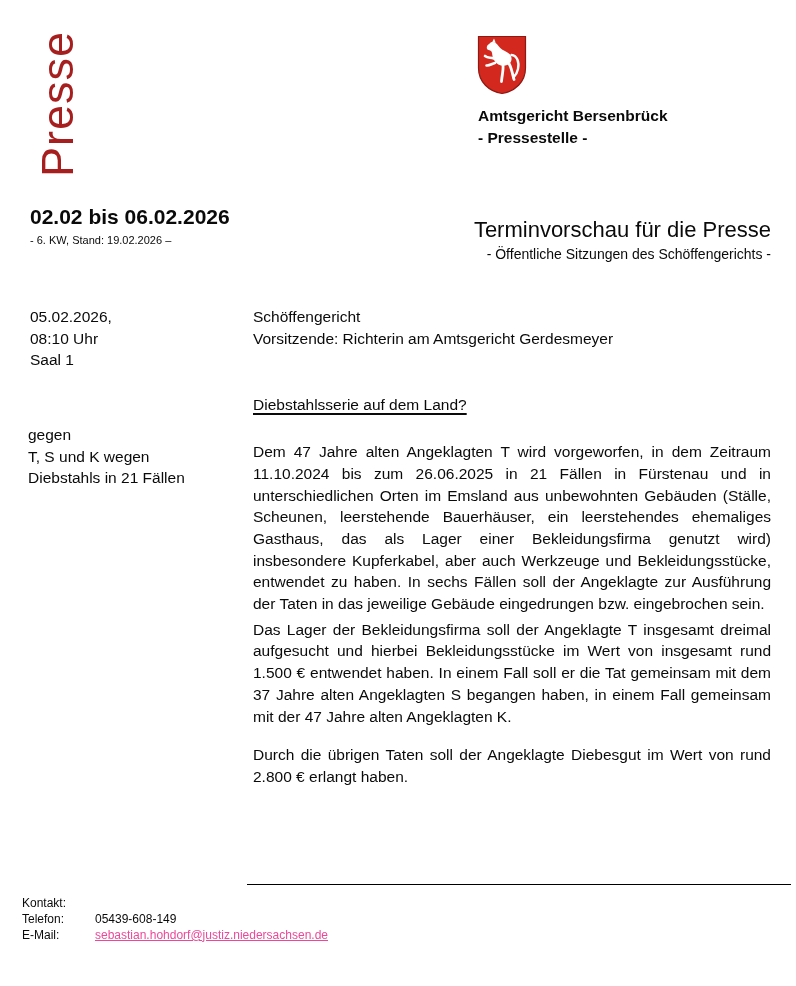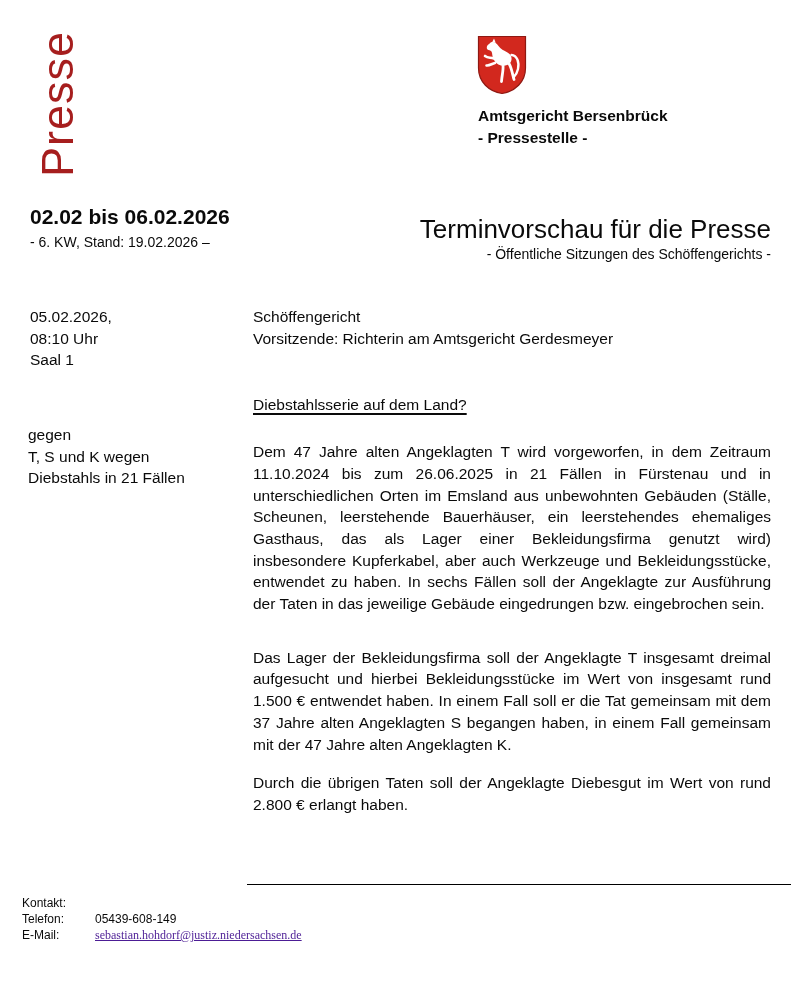--- a/index.html
+++ b/index.html
@@ -16,42 +16,42 @@
     font-size:45px;letter-spacing:1px;color:#A61E1E;
     white-space:nowrap;line-height:50px;
   }
   
   .coat{left:477px;top:35px;width:50px;height:60px;}
   
   .org{left:478px;top:105px;font-size:15.5px;font-weight:bold;line-height:22px;}
   
   .title-left{left:30px;top:204px;}
   .title-left .big{font-size:21px;font-weight:bold;line-height:25px;}
-  .title-left .sub{font-size:14px;margin-top:5px;}
+  .title-left .sub{font-size:11px;margin-top:5px;}
   .title-right{right:25px;top:217px;text-align:right;}
-  .title-right .big{font-size:26px;line-height:25px;}
+  .title-right .big{font-size:22px;line-height:25px;}
   .title-right .sub{font-size:14px;margin-top:4px;}
   
   .sess-left{left:30px;top:306px;font-size:15.5px;line-height:21.7px;}
   .sess-left2{left:28px;top:424px;font-size:15.5px;line-height:21.7px;}
   
   .main{left:253px;top:306px;width:518px;font-size:15.5px;line-height:21.7px;}
   .main .headline{
     font-weight:normal;margin-top:45px;
     text-decoration:underline;text-decoration-thickness:1.5px;text-underline-offset:3px;
   }
   .main p{margin:0;text-align:justify;}
   .main p.p1{margin-top:25px;}
-  .main p.p2{margin-top:32px;}
+  .main p.p2{margin-top:4px;}
   .main p.p3{margin-top:17px;}
   
   .divider{left:247px;top:884px;width:544px;height:0;border-top:1.5px solid #000;}
   .footer{left:22px;top:896px;font-size:12px;line-height:15.9px;}
   .footer .lbl{display:inline-block;width:73px;}
-  .footer a.email{color:#4c1d95;text-decoration:underline;cursor:pointer;font-family:Liberation Serif, serif;}
+  .footer a.email{color:#ec4899;text-decoration:underline;cursor:pointer;}
 </style>
 </head>
 <body>
 
 <div class="abs presse">Presse</div>
 
 <div class="abs coat">
   <svg width="50" height="60" viewBox="0 0 50 60" xmlns="http://www.w3.org/2000/svg" aria-hidden="true">
     <path d="M1.5,1.5 H48.5 V33 C48.5,47 38,56.5 25,58.5 C12,56.5 1.5,47 1.5,33 Z" fill="#D2281E" stroke="#8E1812" stroke-width="1.2"></path>
     <g>

